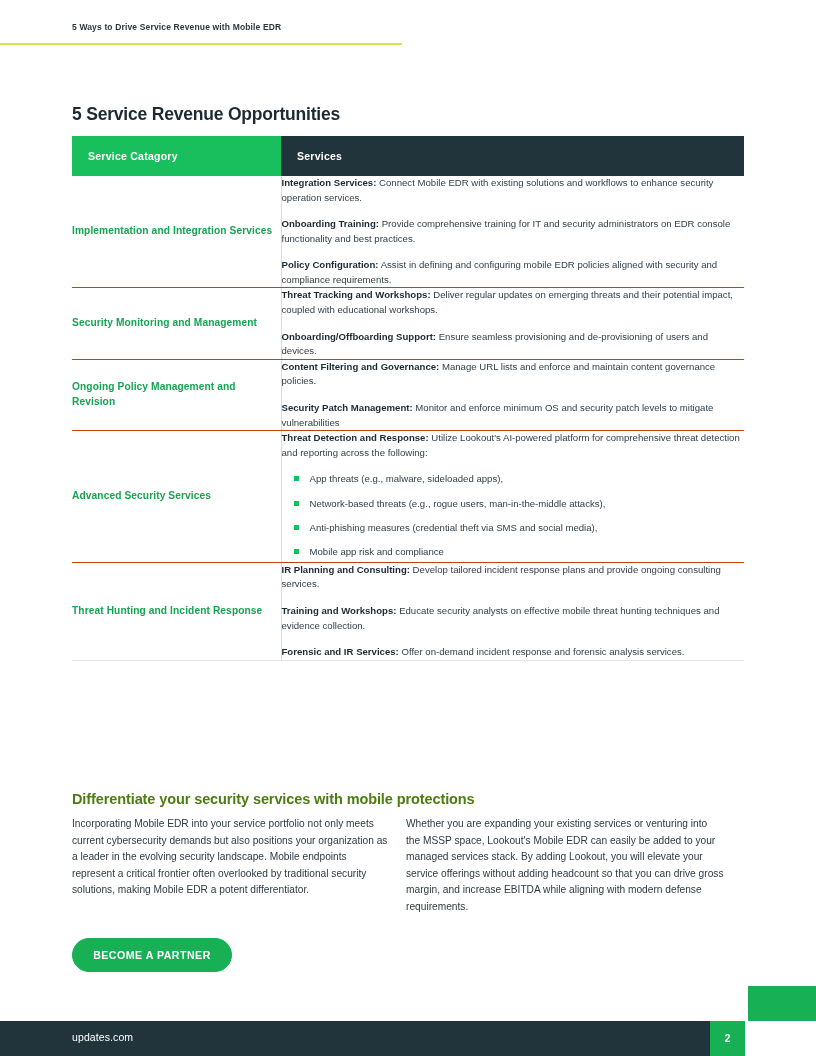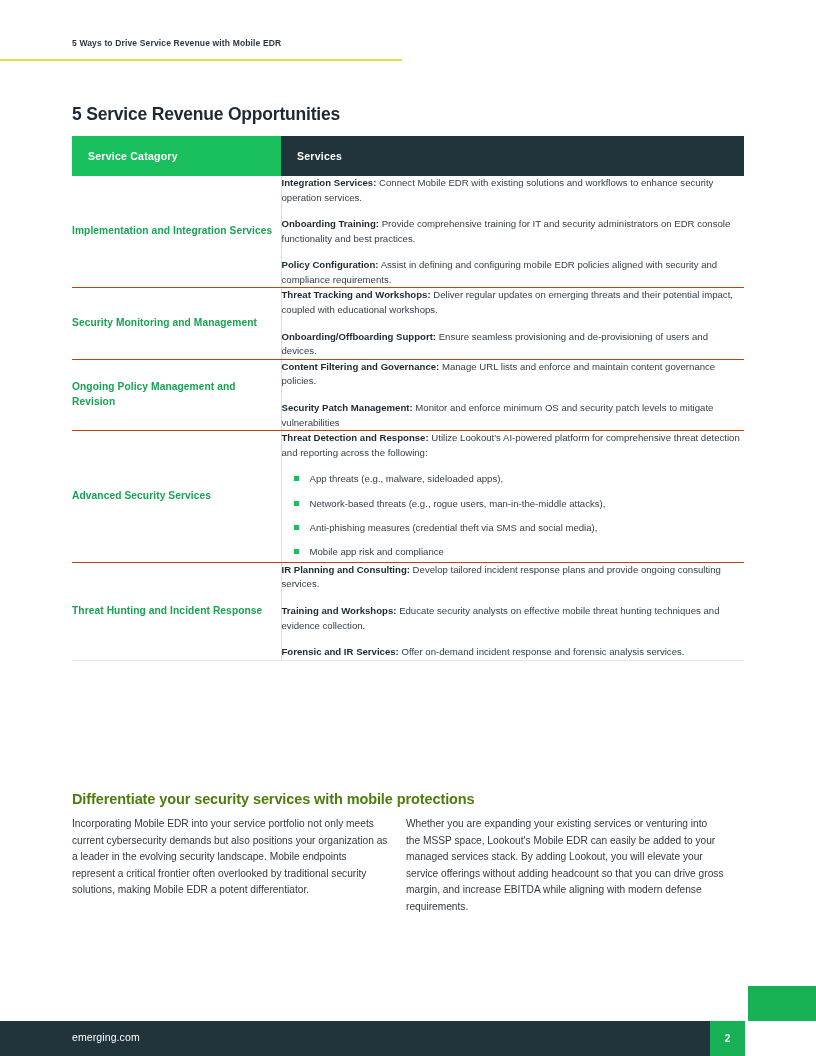--- a/index.html
+++ b/index.html
@@ -12,21 +12,21 @@
     background: #ffffff;
     font-family: "Liberation Sans", sans-serif;
     color: #25323a;
     position: relative;
     overflow: hidden;
   }
 
   
   .page-header {
     position: absolute;
-    top: 16px;
+    top: 0;
     left: 0;
     width: 776px;
     height: 46px;
   }
   .page-header-text {
     position: absolute;
     left: 72px;
     top: 22px;
     font-size: 8.5px;
     font-weight: 600;
@@ -312,20 +312,21 @@
     </tbody>
 </table>
 
 <h2 class="closing-title">Differentiate your security services with mobile protections</h2>
 <div class="closing-cols">
   <p class="closing-col">Incorporating Mobile EDR into your service portfolio not only meets current cybersecurity demands but also positions your organization as a leader in the evolving security landscape. Mobile endpoints represent a critical frontier often overlooked by traditional security solutions, making Mobile EDR a potent differentiator.</p>
   <p class="closing-col">Whether you are expanding your existing services or venturing into the MSSP space, Lookout's Mobile EDR can easily be added to your managed services stack. By adding Lookout, you will elevate your service offerings without adding headcount so that you can drive gross margin, and increase EBITDA while aligning with modern defense requirements.</p>
 </div>
 
 <div class="cta-row">
+  <div class="btn btn-solid">BECOME A PARTNER</div>
 </div>
 
 <div class="accent-rect"></div>
 <div class="footer-bar"></div>
-<div class="footer-text">emerging.com</div>
+<div class="footer-text">updates.com</div>
 <div class="page-num-box">
   <span class="page-num">2</span>
 </div>
 
 </body></html>

